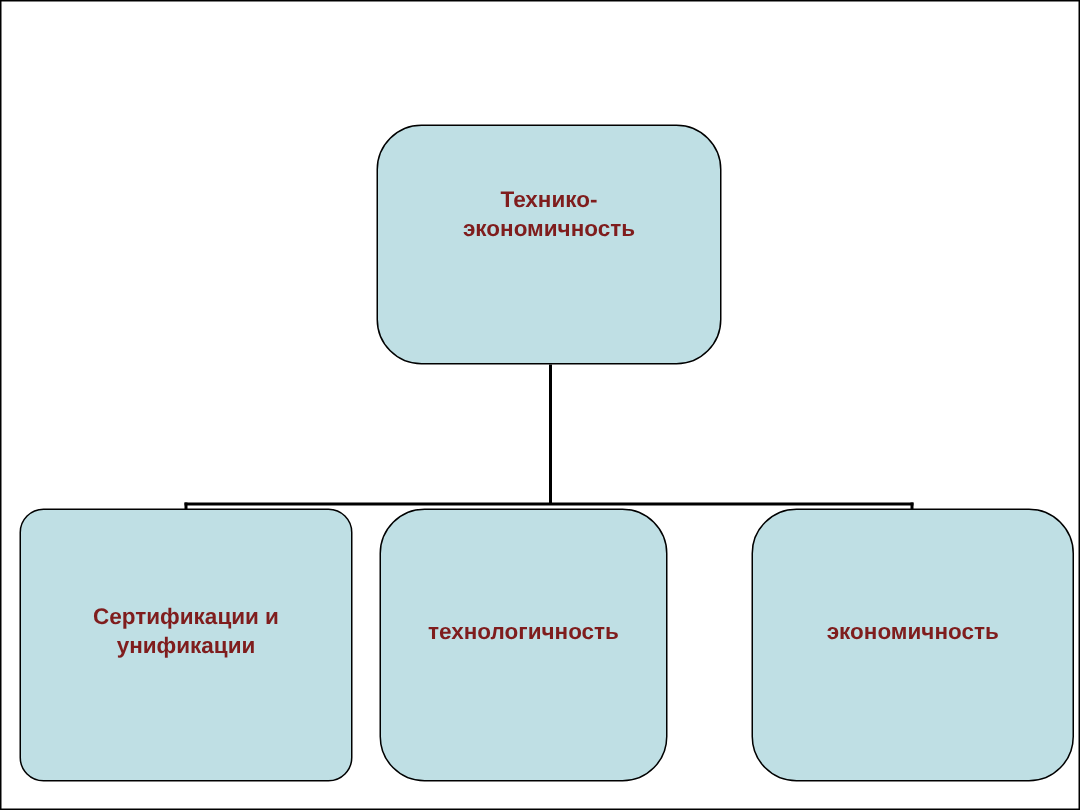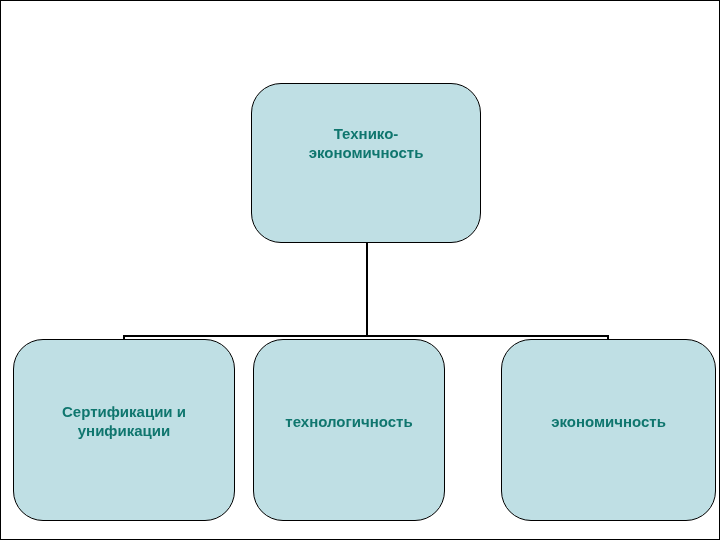--- a/index.html
+++ b/index.html
@@ -35,42 +35,42 @@
   .node {
     position: absolute;
     background: #bfdfe4;
     border: 1px solid #000000;
     border-radius: 26px;
     box-sizing: border-box;
     display: flex;
     align-items: center;
     justify-content: center;
     text-align: center;
-    color: #0f766e;
+    color: #7f1d1d;
     font-weight: bold;
     font-size: 15px;
     line-height: 1.25;
     font-family: "Liberation Sans", sans-serif;
   }
   #node-top {
     left: 250px;
     top: 82px;
     width: 230px;
     height: 160px;
     border-radius: 30px;
   }
   #node-top .label {
     padding-bottom: 38px;
   }
   #node-left {
     left: 12px;
     top: 338px;
     width: 222px;
     height: 182px;
-    border-radius: 30px;
+    border-radius: 16px;
   }
   #node-left .label {
     padding-bottom: 16px;
   }
   #node-mid {
     left: 252px;
     top: 338px;
     width: 192px;
     height: 182px;
     border-radius: 30px;

